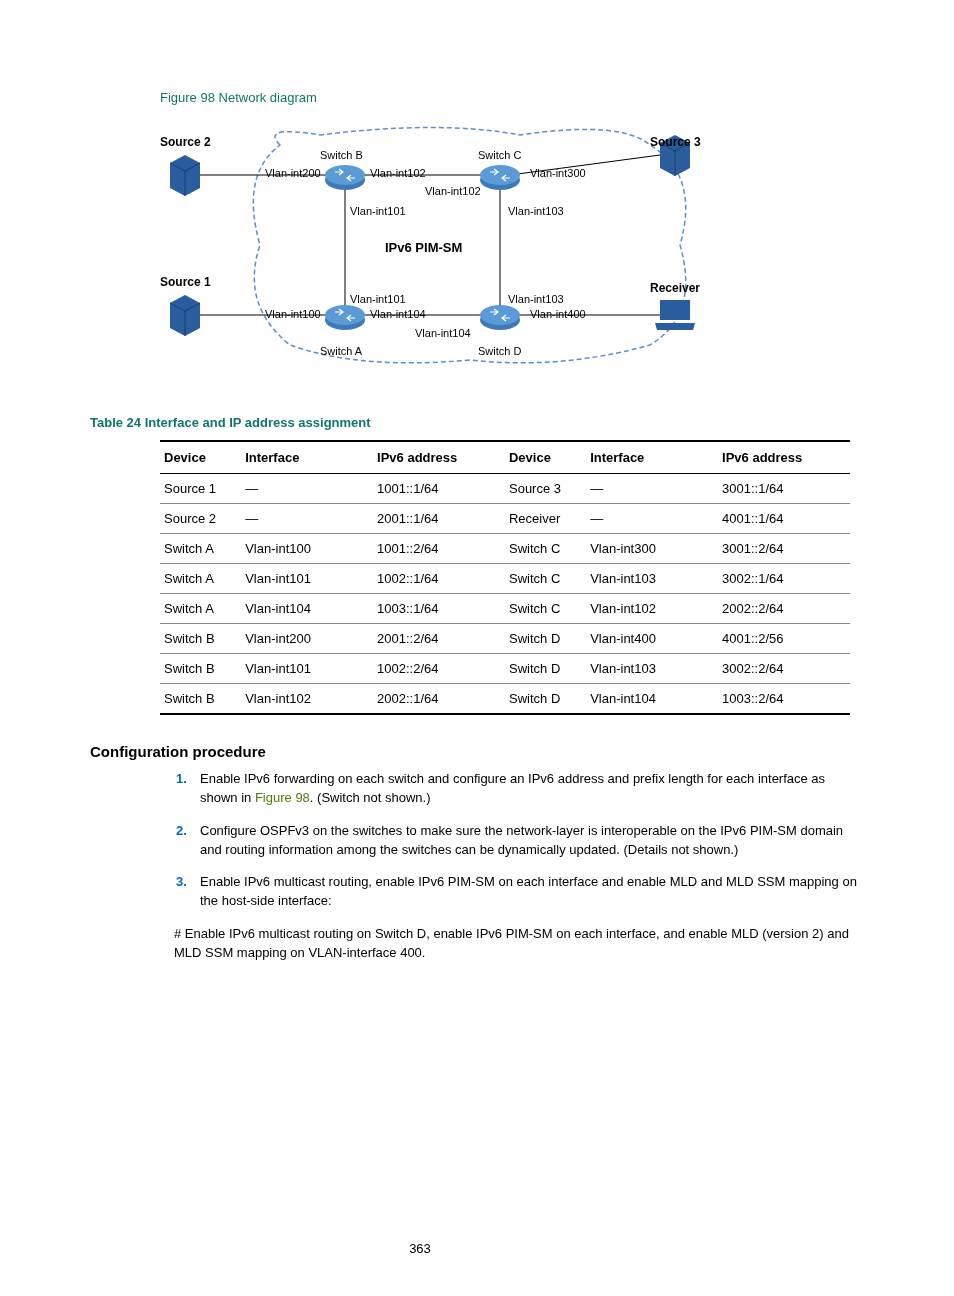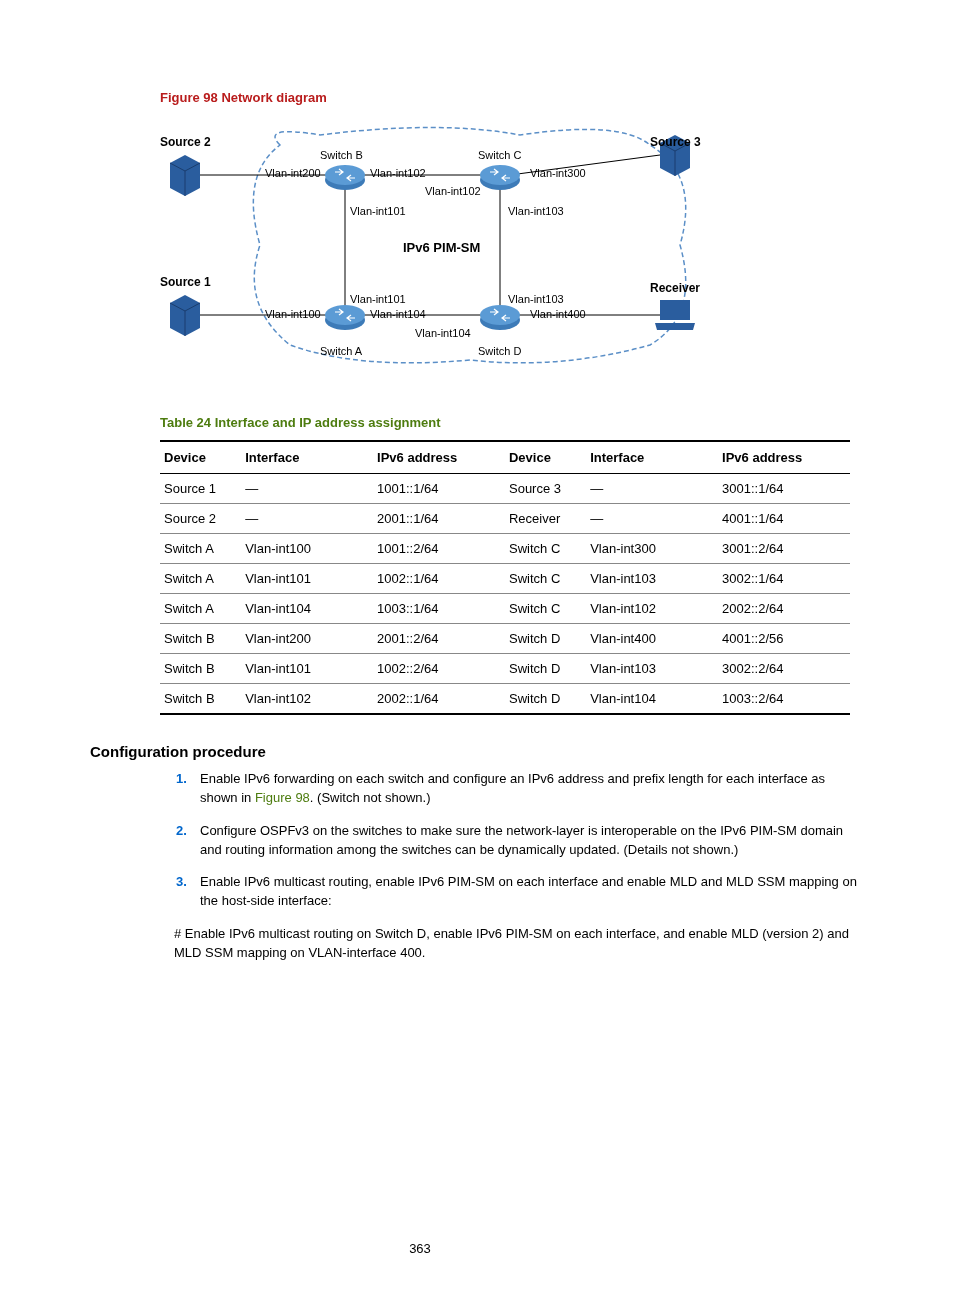--- a/index.html
+++ b/index.html
@@ -6,22 +6,22 @@
     body {
       width: 954px;
       height: 1296px;
       background: white;
       font-family: Arial, Helvetica, sans-serif;
       font-size: 13px;
       color: #000;
       position: relative;
     }
     .content { padding: 90px 90px 0 90px; }
-    .fig-title { color: #b91c1c; font-weight: bold; font-size: 13px; margin-bottom: 10px; margin-left: 70px; }
-    .tbl-title { color: #4d7c0f; font-weight: bold; font-size: 13px; margin-bottom: 10px; margin-left: 70px; margin-top: 40px; }
+    .fig-title { color: #0f766e; font-weight: normal; font-size: 13px; margin-bottom: 10px; margin-left: 70px; }
+    .tbl-title { color: #0f766e; font-weight: bold; font-size: 13px; margin-bottom: 10px; margin-top: 40px; }
     .section-title { color: #000000; font-weight: bold; font-size: 15px; margin-top: 28px; margin-bottom: 10px; }
     .diagram { margin-left: 70px; width: 620px; height: 260px; position: relative; }
     .node-label { position: absolute; font-weight: bold; font-size: 12px; }
     .small-label { position: absolute; font-size: 11px; }
     .center-label { position: absolute; font-weight: bold; font-size: 13px; }
     .data-table { margin-left: 70px; width: 690px; border-collapse: collapse; font-size: 13px; }
     .data-table th { text-align: left; padding: 8px 4px; border-top: 2px solid #000; border-bottom: 1.5px solid #000; font-weight: bold; }
     .data-table td { padding: 7px 4px; border-bottom: 1px solid #888; }
     .data-table tr:last-child td { border-bottom: 2px solid #000; }
     .col-dev { width: 80px; }
@@ -100,21 +100,21 @@
     </svg>
 
     <div class="node-label" style="top:20px; left:0px;">Source 2</div>
     <div class="node-label" style="top:20px; left:490px;">Source 3</div>
     <div class="node-label" style="top:160px; left:0px;">Source 1</div>
     <div class="node-label" style="top:166px; left:490px;">Receiver</div>
     <div class="small-label" style="top:34px; left:160px;">Switch B</div>
     <div class="small-label" style="top:34px; left:318px;">Switch C</div>
     <div class="small-label" style="top:230px; left:160px;">Switch A</div>
     <div class="small-label" style="top:230px; left:318px;">Switch D</div>
-    <div class="center-label" style="top:125px; left:243px;">IPv6 PIM-SM</div>
+    <div class="center-label" style="top:125px; left:225px;">IPv6 PIM-SM</div>
 
     <div class="small-label" style="top:52px; left:105px;">Vlan-int200</div>
     <div class="small-label" style="top:52px; left:210px;">Vlan-int102</div>
     <div class="small-label" style="top:90px; left:190px;">Vlan-int101</div>
     <div class="small-label" style="top:70px; left:265px;">Vlan-int102</div>
     <div class="small-label" style="top:52px; left:370px;">Vlan-int300</div>
     <div class="small-label" style="top:90px; left:348px;">Vlan-int103</div>
     <div class="small-label" style="top:178px; left:190px;">Vlan-int101</div>
     <div class="small-label" style="top:193px; left:105px;">Vlan-int100</div>
     <div class="small-label" style="top:193px; left:210px;">Vlan-int104</div>

